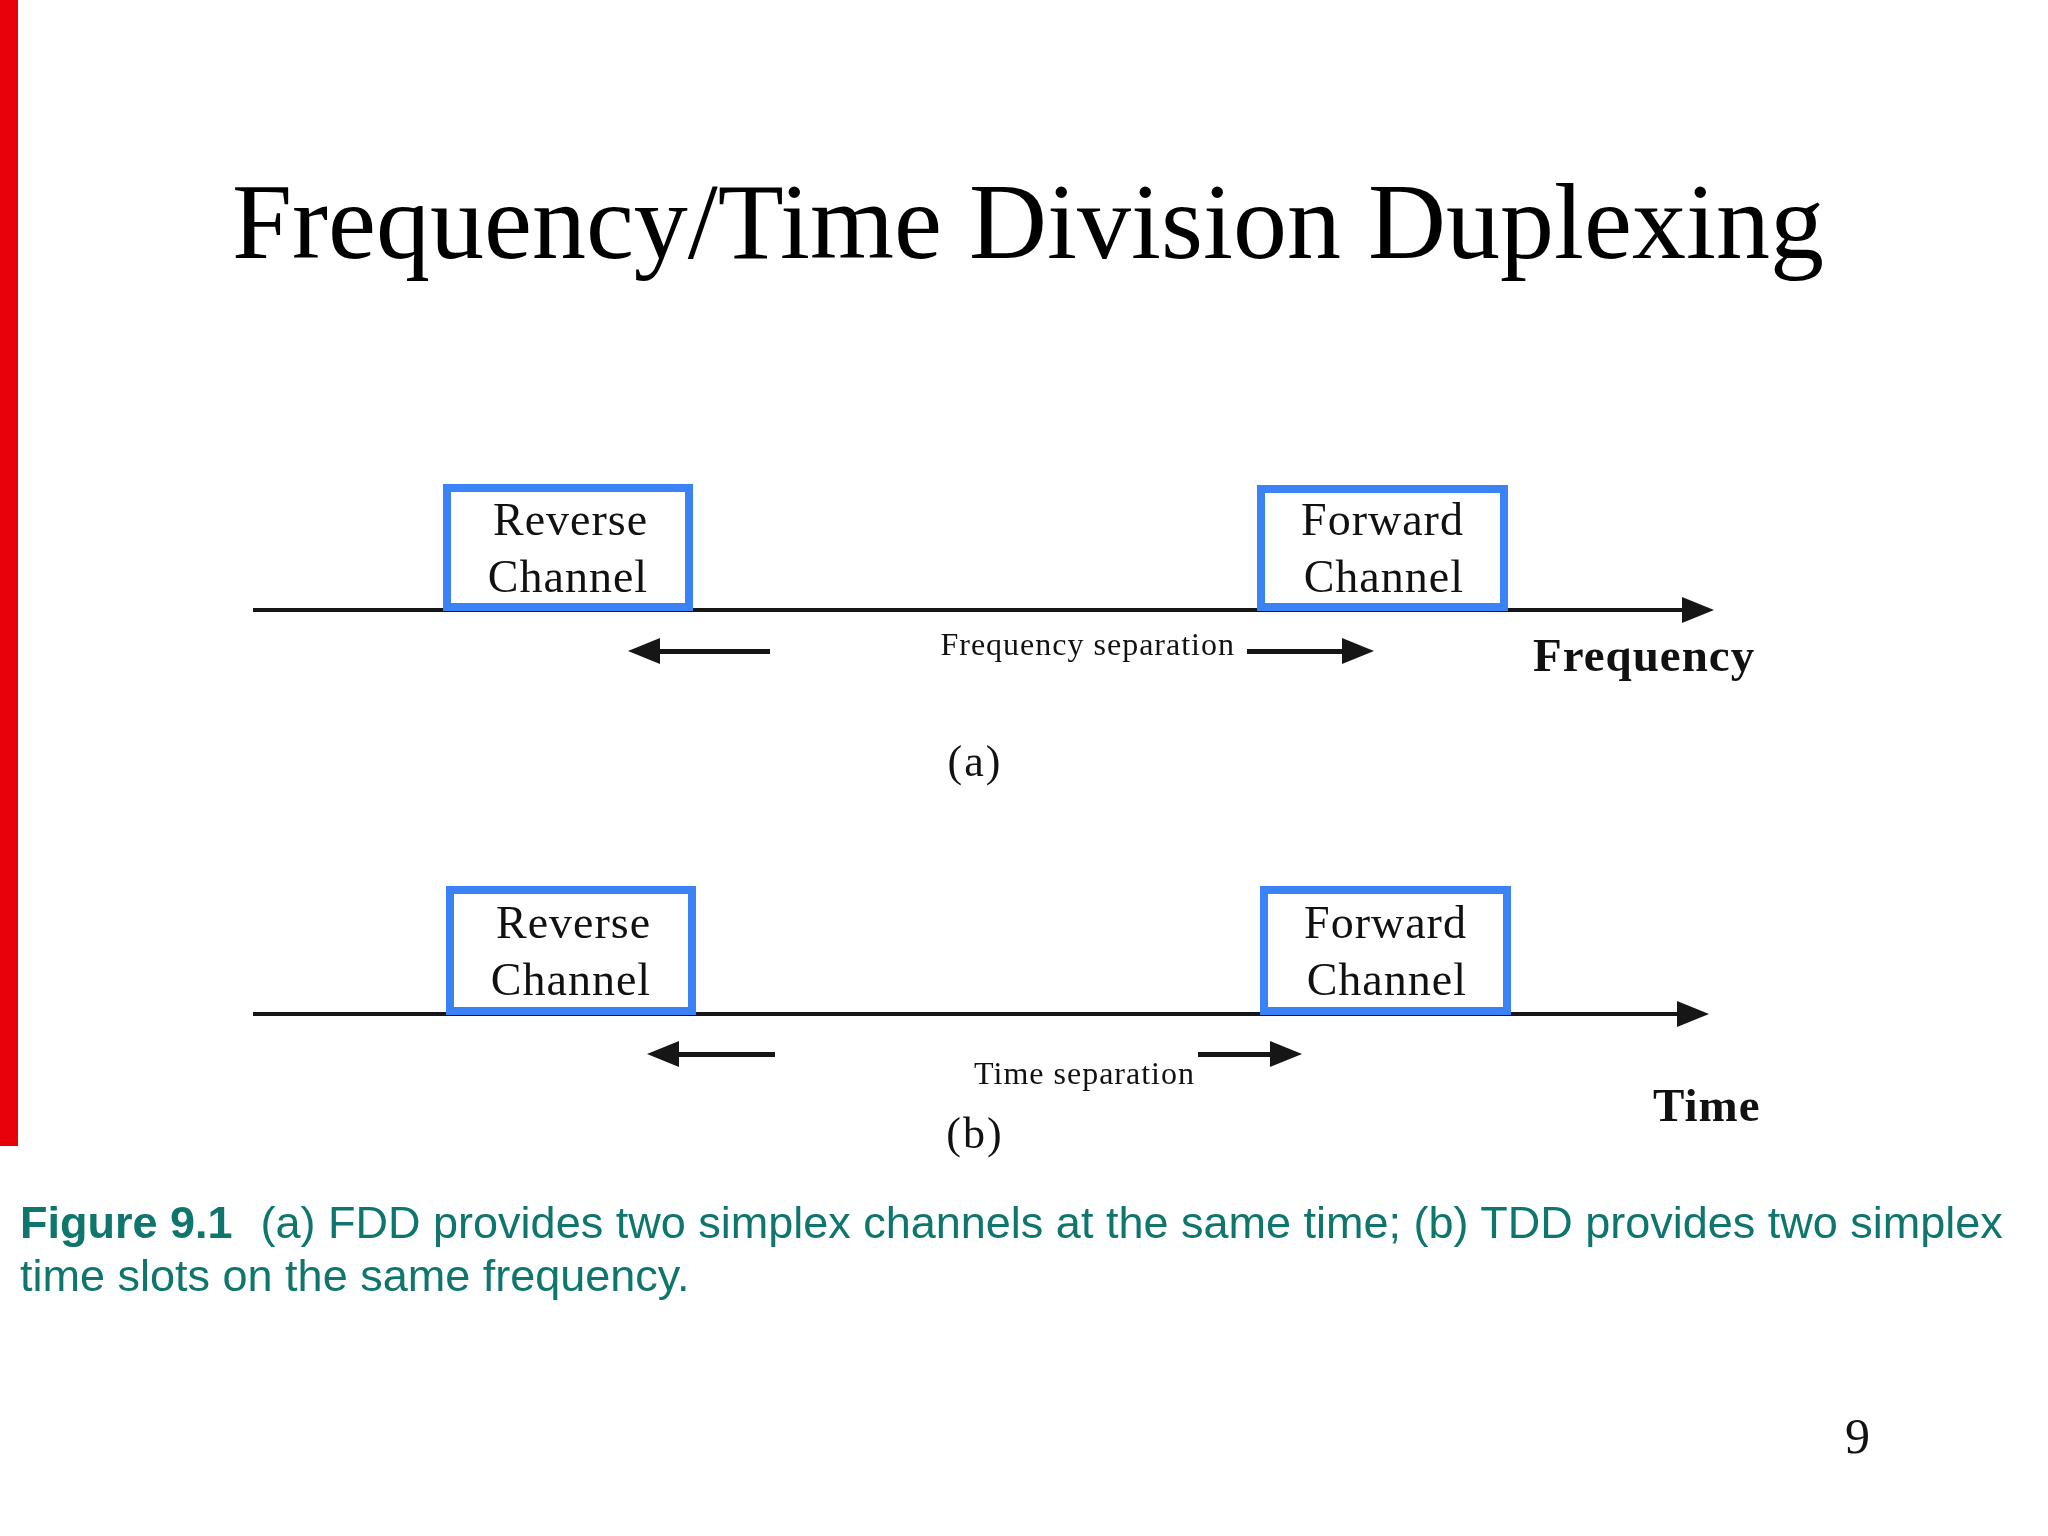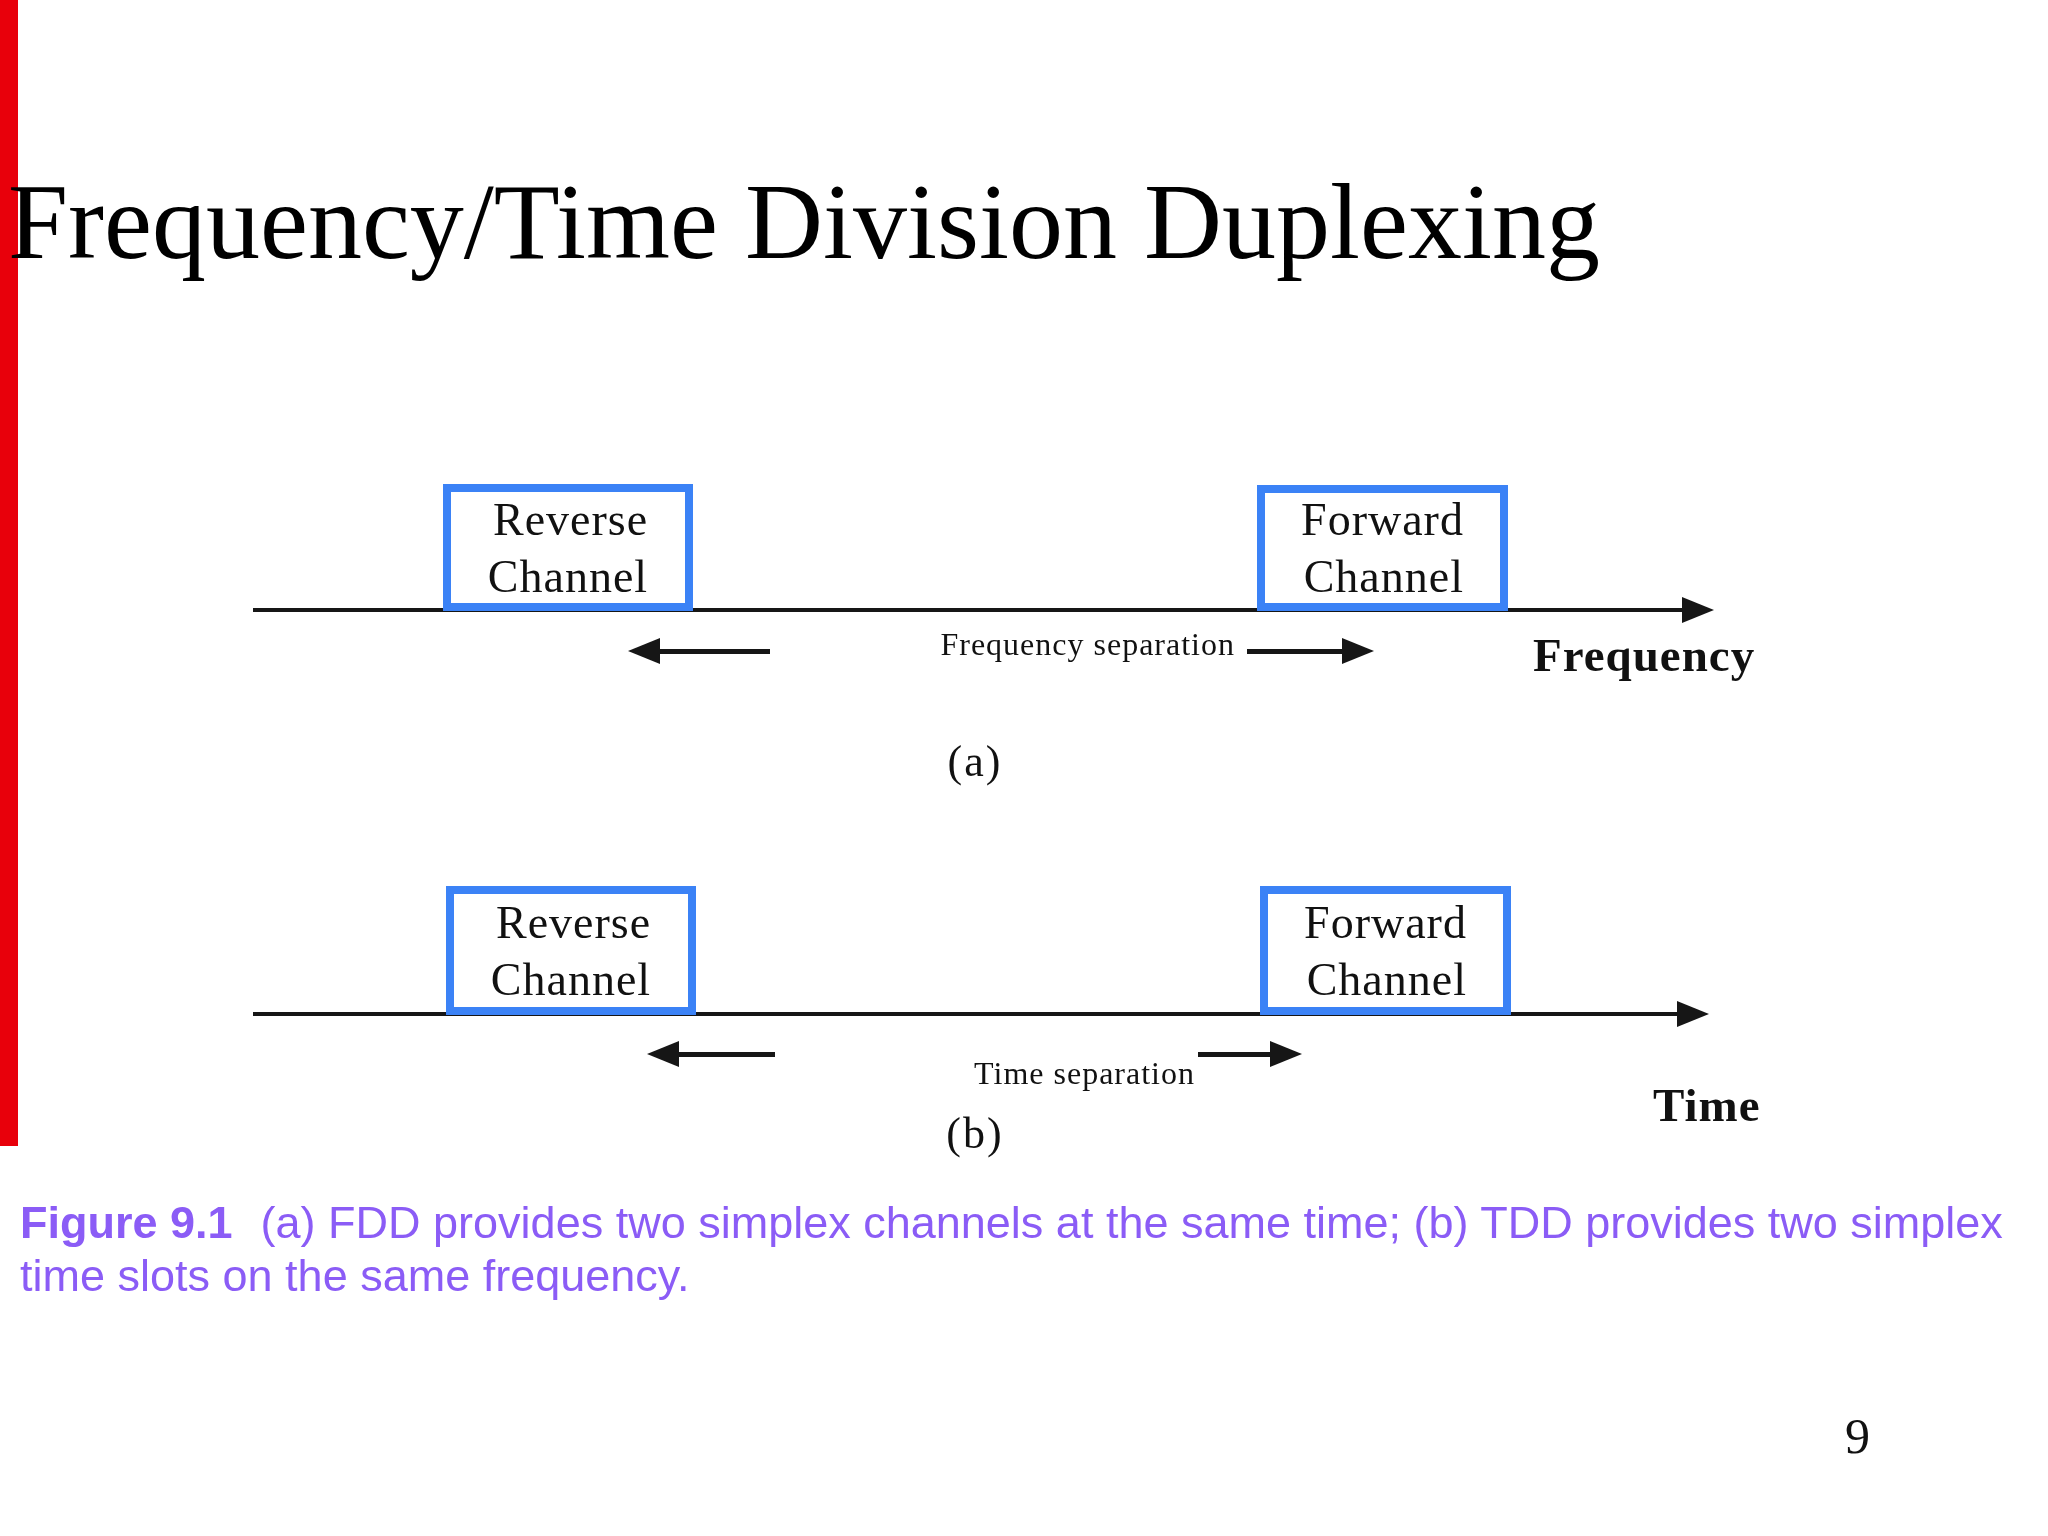--- a/index.html
+++ b/index.html
@@ -15,20 +15,21 @@
 
   
   .accent-bar {
     left: 0; top: 0; width: 18px; height: 1146px;
     background: #e8000b;
   }
 
   
   .slide-title {
     left: 8px; right: 0; top: 156px;
+    text-align: center;
     font-size: 108px;
     line-height: 1.22;
     font-weight: 400;
     color: #000000;
     white-space: nowrap;
   }
 
   
   .chan-box {
     box-sizing: border-box;
@@ -63,21 +64,21 @@
   }
   .sub-label {
     font-size: 44px; text-align: center; letter-spacing: 2px;
   }
 
   
   .caption {
     left: 20px; top: 1196px; width: 2016px;
     font-family: "Liberation Sans", sans-serif;
     font-size: 45px; line-height: 53px;
-    color: #8b5cf6;
+    color: #0f766e;
   }
   .caption .fig-label { font-weight: 700; margin-right: 28px; }
 
   .page-number {
     left: 1845px; top: 1407px;
     font-size: 50px;
   }
 </style>
 </head>
 <body>

